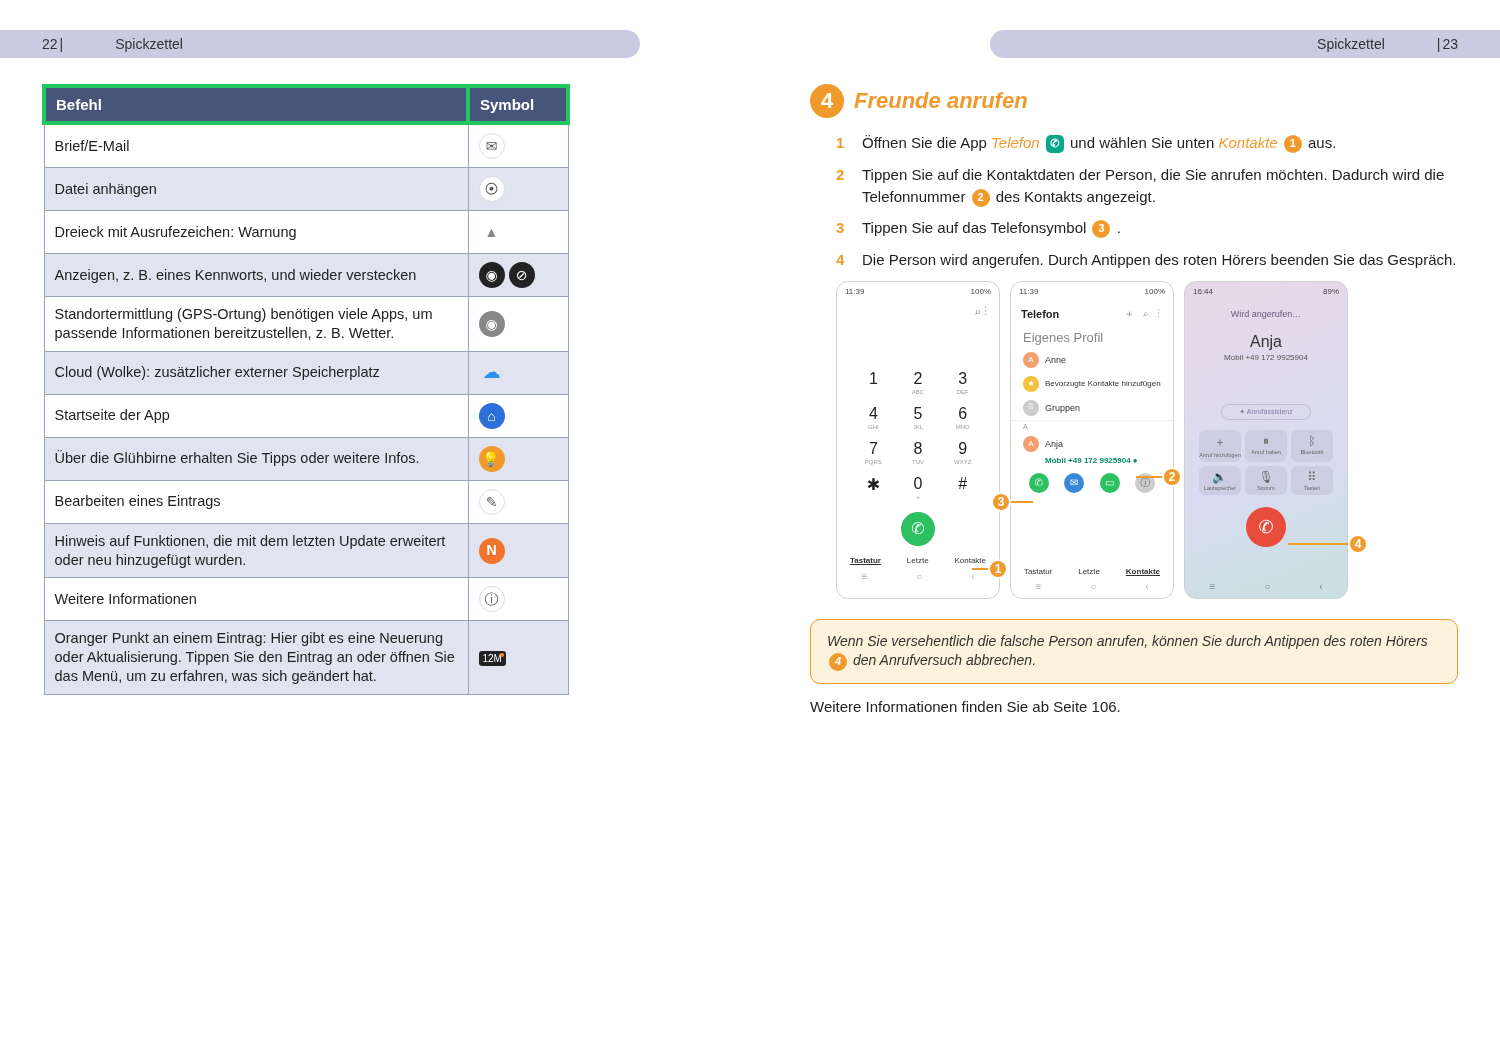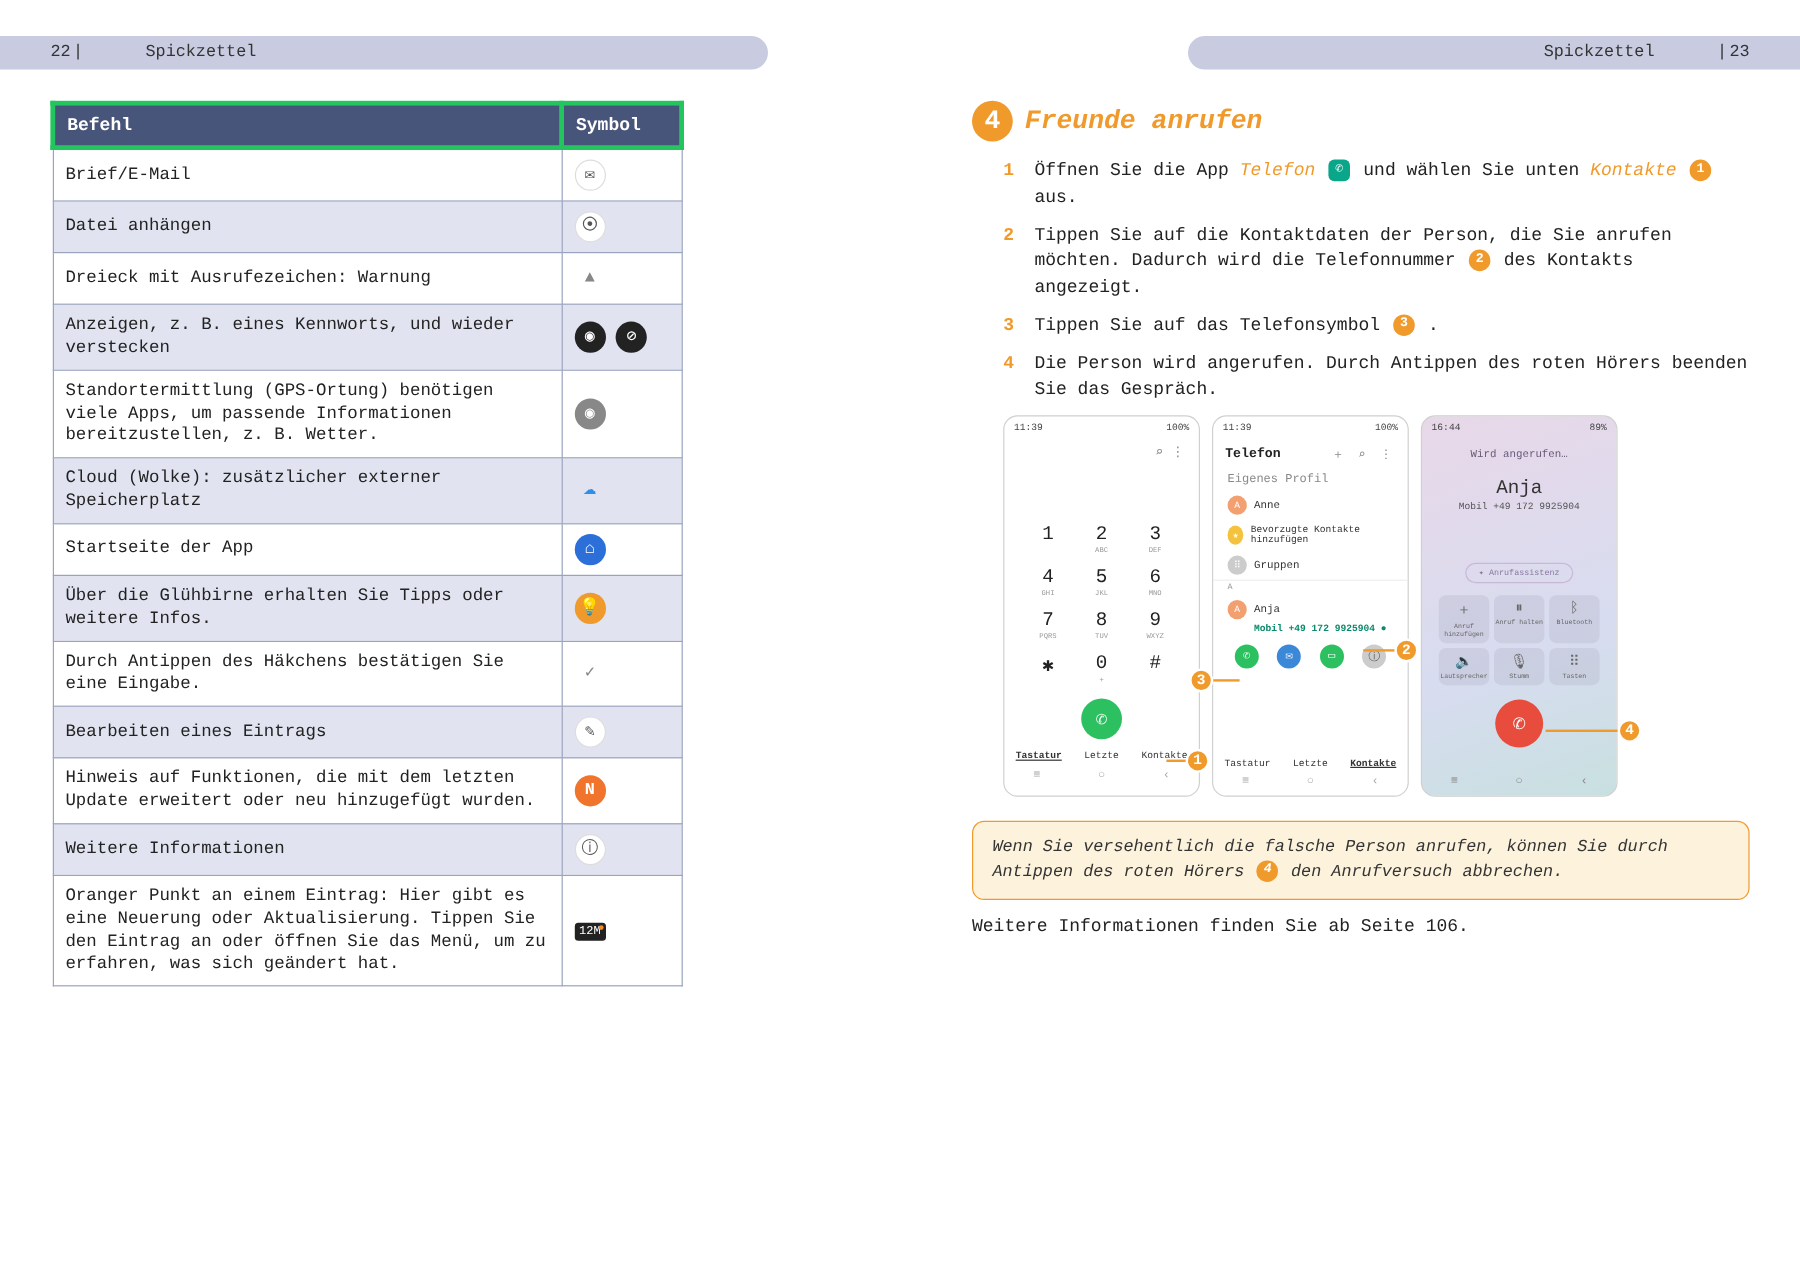--- a/index.html
+++ b/index.html
@@ -10,21 +10,20 @@
     height: 1064px;
     display: flex;
     font-size: 14px;
     color: #222;
   }
   .page {
     width: 50%;
     height: 100%;
     position: relative;
     padding: 30px 42px 30px 42px;
-    font-family: Liberation Mono, monospace;
   }
   
   .tab-left {
     position: absolute;
     top: 30px; left: 0;
     height: 28px; width: 640px;
     background: #c9cce0;
     border-top-right-radius: 14px;
     border-bottom-right-radius: 14px;
     display: flex; align-items: center;
@@ -132,21 +131,21 @@
   .dialpad .key .n { font-size: 16px; color:#222; }
   .dialpad .key .l { font-size: 6px; color:#999; margin-top:1px; }
   .callbtn { width:34px; height:34px; border-radius:50%; background:#2cc060; color:#fff; margin: 8px auto 6px; display:flex; align-items:center; justify-content:center; font-size:16px; }
   .endbtn { width:40px; height:40px; border-radius:50%; background:#e84c3d; color:#fff; margin: 12px auto; display:flex; align-items:center; justify-content:center; font-size:18px; }
   .tabs3 { display:flex; justify-content:space-around; font-size:8px; padding:4px 0 2px; color:#333; }
   .tabs3 span.active { text-decoration: underline; font-weight:600; }
   .navbar { display:flex; justify-content:space-around; padding:4px 0; color:#aaa; font-size:10px; }
   .ph2-head { padding:6px 10px; display:flex; align-items:center; justify-content:space-between; }
   .ph2-head .t { font-weight:600; color:#222; font-size:11px; }
   .ph2-head .ic { color:#888; font-size:10px; letter-spacing:3px; }
-  .prof { padding: 3px 12px; font-size:10px; color:#888; }
+  .prof { padding: 3px 12px; font-size:13px; color:#888; }
   .row { display:flex; align-items:center; gap:6px; padding:4px 12px; }
   .av { width:16px; height:16px; border-radius:50%; background:#f3a070; color:#fff; font-size:8px; display:flex; align-items:center; justify-content:center; }
   .av-y { background:#f5c23d; }
   .av-g { background:#ccc; }
   .row-label { font-size:9px; color:#333; }
   .sect-a { padding:2px 12px; font-size:7px; color:#999; border-top:1px solid #eee; }
   .anja-num { font-size:8px; color:#0a8a6a; font-weight:600; padding:0 12px 4px 34px; }
   .act-row { display:flex; justify-content:space-around; padding:4px 10px; }
   .act { width:20px; height:20px; border-radius:50%; display:flex; align-items:center; justify-content:center; font-size:10px; color:#fff; }
   .a-call { background:#2cc060; } .a-msg { background:#3b88d8; } .a-vid { background:#2cc060; } .a-info { background:#ccc; color:#666; }
@@ -224,24 +223,20 @@
             <td>Cloud (Wolke): zusätzlicher externer Speicherplatz</td>
             <td class="sym-cell"><span class="ico" style="color:#2d8fe8;font-size:18px">☁</span></td>
           </tr>
         <tr>
             <td>Startseite der App</td>
             <td class="sym-cell"><span class="ico ico-blue">⌂</span></td>
           </tr>
         <tr>
             <td>Über die Glühbirne erhalten Sie Tipps oder weitere Infos.</td>
             <td class="sym-cell"><span class="ico ico-orange">💡</span></td>
-          </tr>
-        <tr>
-            <td>Durch Antippen des Häkchens bestätigen Sie eine Eingabe.</td>
-            <td class="sym-cell"><span class="ico ico-grey">✓</span></td>
           </tr>
         <tr>
             <td>Bearbeiten eines Eintrags</td>
             <td class="sym-cell"><span class="ico ico-white">✎</span></td>
           </tr>
         <tr>
             <td>Hinweis auf Funktionen, die mit dem letzten Update erweitert oder neu hinzugefügt wurden.</td>
             <td class="sym-cell"><span class="ico ico-orange-n">N</span></td>
           </tr>
         <tr>

